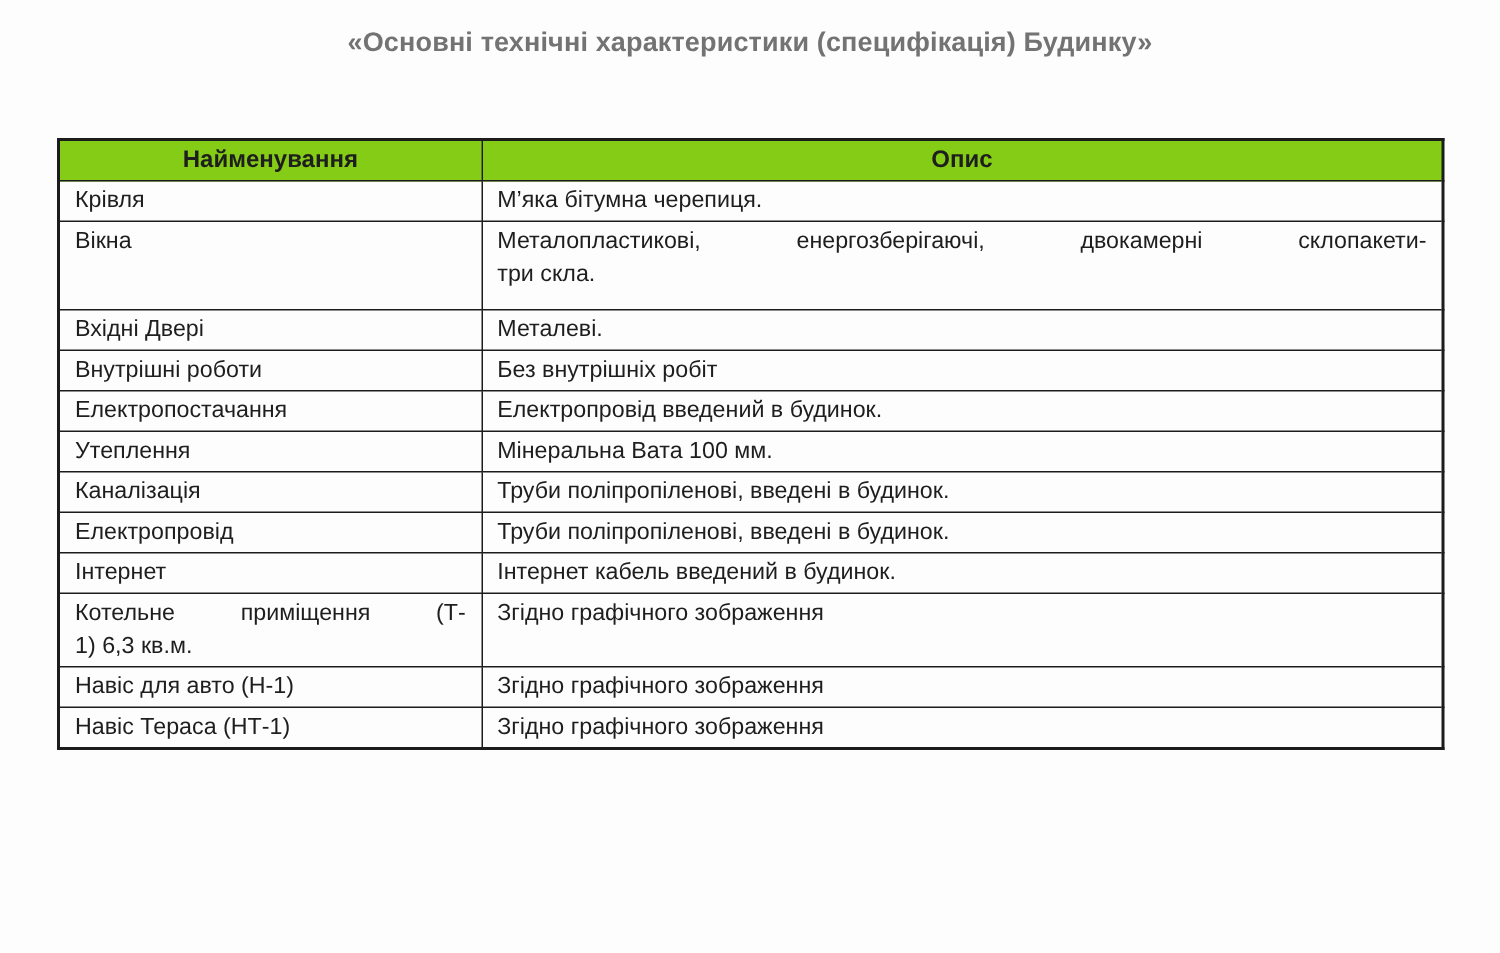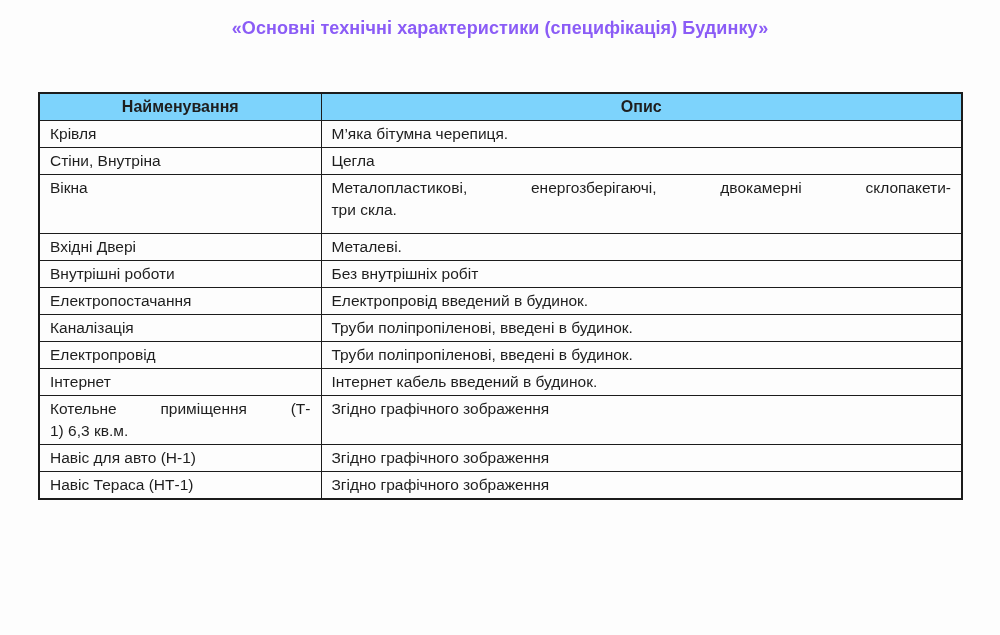--- a/index.html
+++ b/index.html
@@ -10,37 +10,37 @@
     color: #1e1e1e;
     overflow: hidden;
   }
   .page { position: relative; width: 1000px; height: 635px; }
   .title {
     position: absolute;
     top: 18px; left: 0; right: 0;
     text-align: center;
     font-size: 18px;
     font-weight: bold;
-    color: #8b5cf6;
+    color: #737373;
     letter-spacing: 0.1px;
   }
   table.spec-table {
     position: absolute;
     top: 92px; left: 38px;
     width: 925px;
     border-collapse: collapse;
     border: 2px solid #1c1c1c;
     table-layout: fixed;
   }
   .spec-table th, .spec-table td {
     border: 1px solid #1c1c1c;
     vertical-align: top;
   }
   .spec-table th {
-    background: #7dd3fc;
+    background: #84cc16;
     font-weight: bold;
     font-style: normal;
     font-size: 16px;
     text-align: center;
     padding: 2px 6px;
     line-height: 22px;
   }
   .spec-table col.name-col { width: 282px; }
   .spec-table td {
     font-size: 15.5px;
@@ -73,28 +73,20 @@
     </thead>
     <tbody id="table-body">
         <tr>
           <td>
             <div class="cell-line">Крівля</div>
           </td>
           <td>
             <div class="cell-line">М’яка бітумна черепиця.</div>
           </td>
         </tr>
-        <tr>
-          <td>
-            <div class="cell-line">Стіни, Внутріна</div>
-          </td>
-          <td>
-            <div class="cell-line">Цегла</div>
-          </td>
-        </tr>
         <tr class="tall">
           <td>
             <div class="cell-line">Вікна</div>
           </td>
           <td>
             <div class="cell-line jline">Металопластикові, енергозберігаючі, двокамерні склопакети-</div>
             <div class="cell-line">три скла.</div>
           </td>
         </tr>
         <tr>
@@ -112,20 +104,28 @@
           <td>
             <div class="cell-line">Без внутрішніх робіт</div>
           </td>
         </tr>
         <tr>
           <td>
             <div class="cell-line">Електропостачання</div>
           </td>
           <td>
             <div class="cell-line">Електропровід введений в будинок.</div>
+          </td>
+        </tr>
+        <tr>
+          <td>
+            <div class="cell-line">Утеплення</div>
+          </td>
+          <td>
+            <div class="cell-line">Мінеральна Вата 100 мм.</div>
           </td>
         </tr>
         <tr>
           <td>
             <div class="cell-line">Каналізація</div>
           </td>
           <td>
             <div class="cell-line">Труби поліпропіленові, введені в будинок.</div>
           </td>
         </tr>

